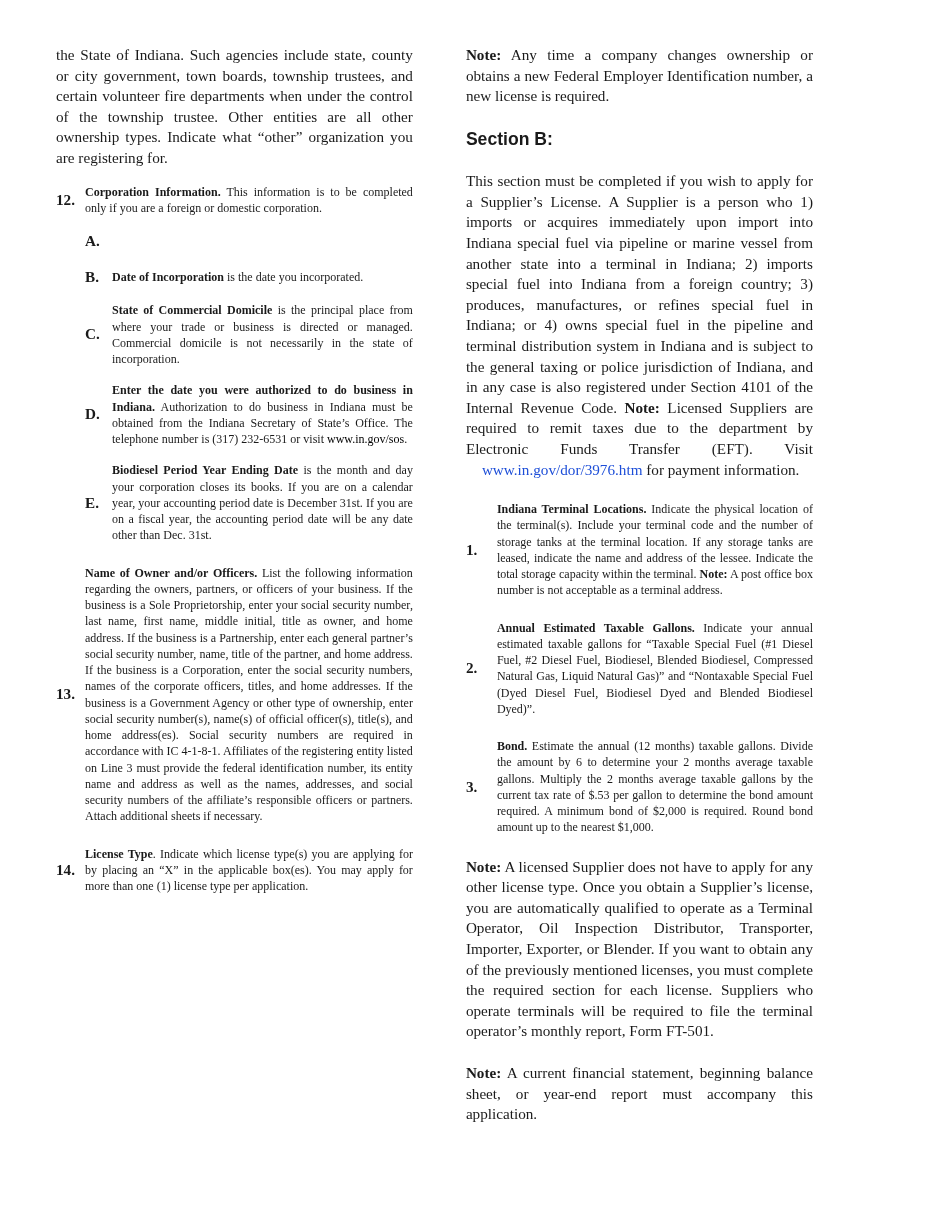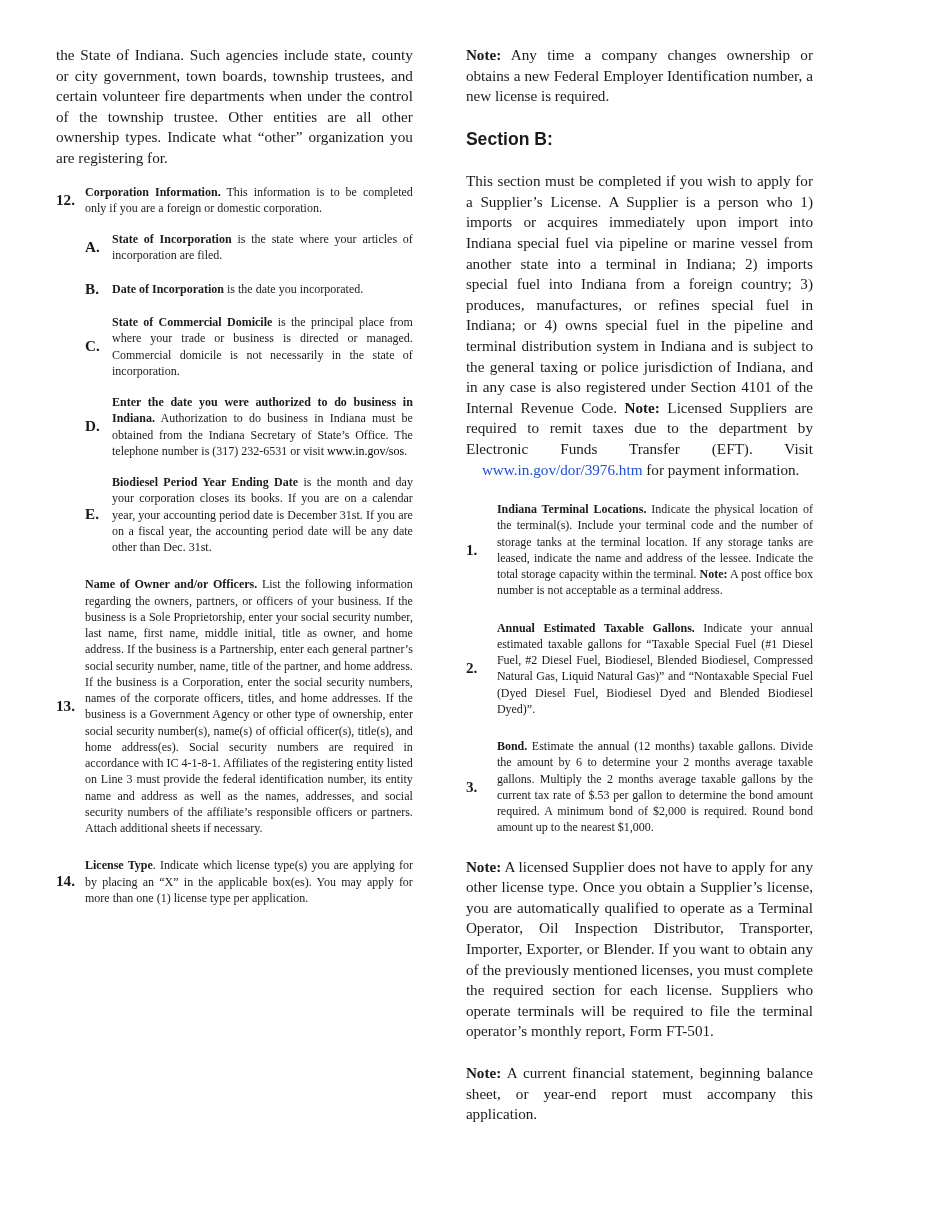--- a/index.html
+++ b/index.html
@@ -111,21 +111,20 @@
 
       <div class="item lvl1">
         <span class="num">12.</span>
         <span class="body"><b>Corporation Information.</b><span> This information is to be completed only if you are a foreign or domestic corporation.</span></span>
       </div>
 
       <div class="gap"></div>
 
       <div class="item lvl2">
         <span class="num">A.</span>
-        <span class="body"><b>State of Incorporation</b><span> is the state where your articles of incorporation are filed.</span></span>
       </div>
 
       <div class="gap"></div>
 
       <div class="item lvl2">
         <span class="num">B.</span>
         <span class="body"><b>Date of Incorporation</b><span> is the date you incorporated.</span></span>
       </div>
 
       <div class="gap"></div>

